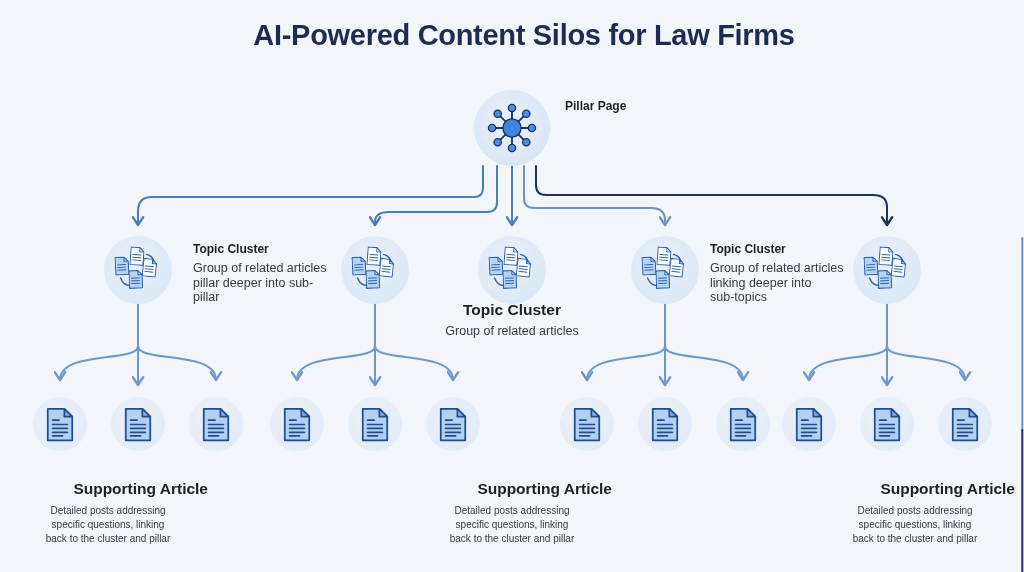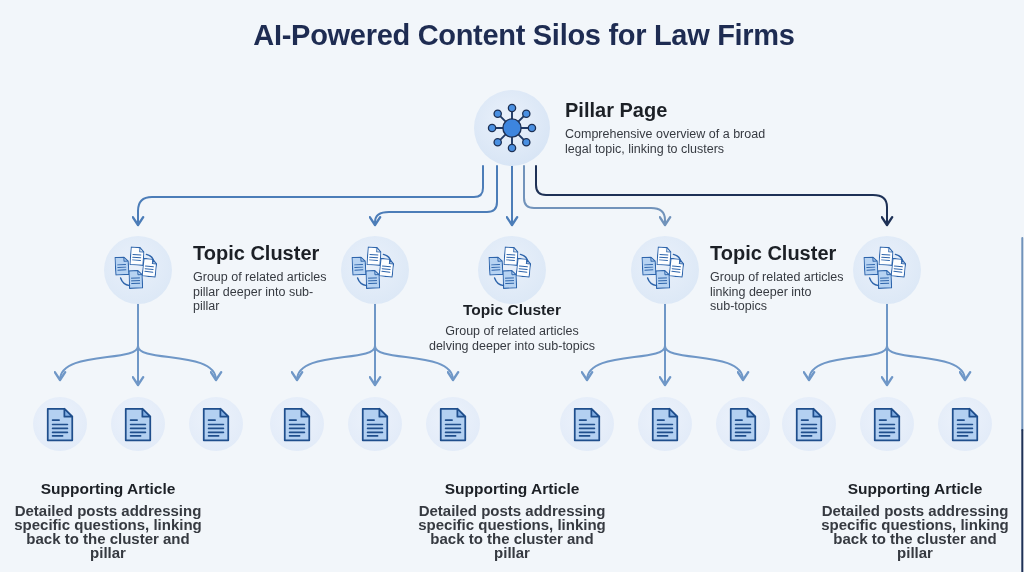--- a/index.html
+++ b/index.html
@@ -21,26 +21,26 @@
   .st-branch{stroke:var(--c-branch-blue,#6f97c7);}
   .mkp{fill:none; stroke-width:1.8; stroke-linecap:round; stroke-linejoin:round;}
   .node{position:absolute; border-radius:50%; display:flex; align-items:center; justify-content:center;}
   .pillar-node{left:474px; top:90px; width:76px; height:76px;
     background:radial-gradient(circle at 45% 40%, #eaf1fb 0%, var(--c-node-circle,#d8e5f5) 75%);}
   .cluster-node{width:68px; height:68px; top:236px;
     background:radial-gradient(circle at 45% 40%, #e9f0fa 0%, #dce8f6 78%);}
   .article-node{width:54px; height:54px; top:397px;
     background:radial-gradient(circle at 45% 40%, #ecf2fb 0%, #e2ebf8 78%);}
   .tb{position:absolute;}
-  .tb .h{font-size:20px; font-weight:700; color:var(--c-heading-text,#1c2026);}
+  .tb .h{font-size:12px; font-weight:700; color:var(--c-heading-text,#1c2026);}
   .tb .d{margin-top:5px; font-size:12.5px; line-height:14.5px; color:var(--c-body-text,#363a41);}
   .tb.centered{text-align:center;}
   .tb.centered .h{font-size:15.5px;}
-  .sup .h{font-size:15.5px;}
-  .sup .d{margin-top:6px; font-size:15px; line-height:14px;font-weight:bold;}
+  .sup .h{font-size:15.5px;text-align:right;}
+  .sup .d{margin-top:6px; font-size:10px; line-height:14px;}
   
   .hub-spoke{stroke:#203a66; stroke-width:2.2; fill:none;}
   .hub-center{fill:var(--c-hub-blue,#3d85de); stroke:#1d3054; stroke-width:1.6;}
   .hub-node{fill:#4a90e2; stroke:#1d3054; stroke-width:1.5;}
   .docW{fill:#fdfeff; stroke:#2d64ab; stroke-width:1.2; stroke-linejoin:round;}
   .docB{fill:#b7d3f2; stroke:#2d64ab; stroke-width:1.2; stroke-linejoin:round;}
   .doc-fold{fill:none; stroke:#2d64ab; stroke-width:1.1; stroke-linejoin:round;}
   .doc-lines{stroke:#2d64ab; stroke-width:1.1; fill:none; stroke-linecap:round;}
   .stack-arc{fill:none; stroke:#2d64ab; stroke-width:1.6; stroke-linecap:round;}
   .adoc-body{fill:var(--c-doc-fill,#b3d0f1); stroke:var(--c-doc-stroke,#1f4e8c); stroke-width:2; stroke-linejoin:round;}
@@ -144,24 +144,20 @@
     <path class="ln st-navy" d="M1022.3 430 V572"></path>
   </svg>
 
   <div class="node pillar-node">
     <svg width="52" height="52" viewBox="0 0 60 60">
         <use href="#sym-hub"></use>
       </svg>
   </div>
   <div class="tb" style="left:565px; top:99px; width:220px;">
     <div class="h">Pillar Page</div>
-    <div class="d">
-      <div>Comprehensive overview of a broad</div>
-      <div>legal topic, linking to clusters</div>
-    </div>
   </div>
 
   <div class="node cluster-node" style="left:104px;">
     <svg width="50" height="50" viewBox="0 0 56 56">
         <use href="#sym-docstack"></use>
       </svg>
   </div>
   <div class="node cluster-node" style="left:341px;">
     <svg width="50" height="50" viewBox="0 0 56 56">
         <use href="#sym-docstack"></use>
@@ -188,21 +184,20 @@
     <div class="d">
       <div>Group of related articles</div>
       <div>pillar deeper into sub-</div>
       <div>pillar</div>
     </div>
   </div>
   <div class="tb centered" style="left:402px; top:301px; width:220px;">
     <div class="h">Topic Cluster</div>
     <div class="d">
       <div>Group of related articles</div>
-      <div>delving deeper into sub-topics</div>
     </div>
   </div>
   <div class="tb" style="left:710px; top:242px; width:160px;">
     <div class="h">Topic Cluster</div>
     <div class="d">
       <div>Group of related articles</div>
       <div>linking deeper into</div>
       <div>sub-topics</div>
     </div>
   </div>

